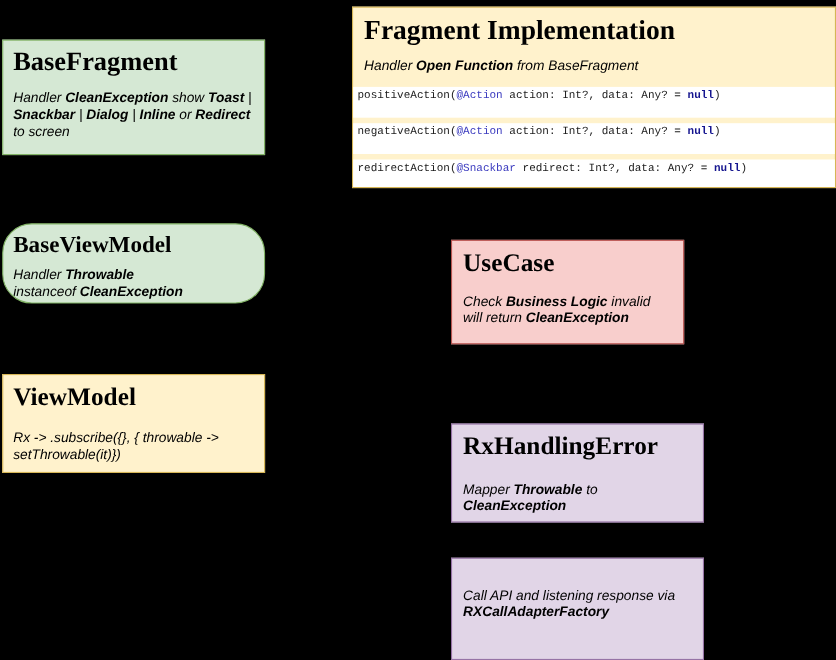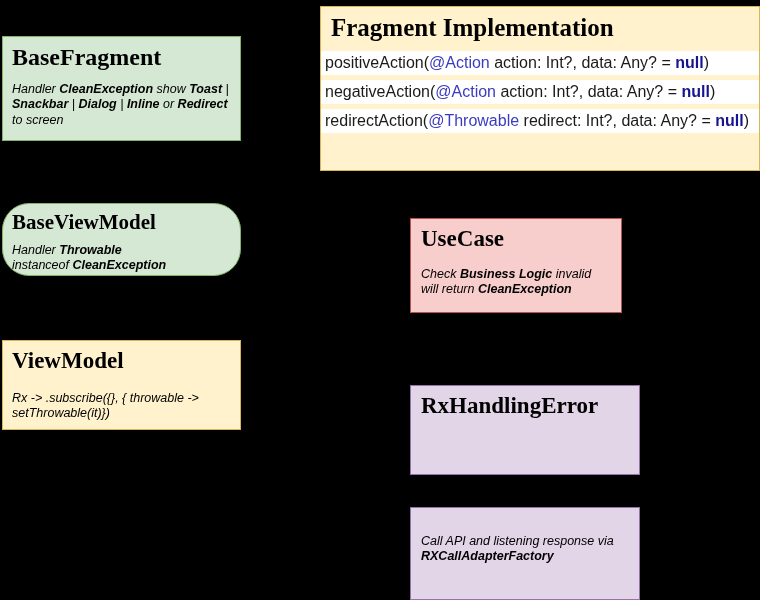--- a/index.html
+++ b/index.html
@@ -79,26 +79,26 @@
     left: 320px; top: 6px; width: 440px; height: 165px;
     background: #fff2cc;
     border-color: #d6b656;
     padding: 8px 0 0 0;
   }
   #n-fragmentimpl .node-title { font-size: 25px; padding: 0 10px; }
   #n-fragmentimpl .node-body  { font-size: 12.5px; margin-top: 12px; padding: 0 10px; }
 
   .code-list { margin-top: 10px; }
   .code-line {
-    font-family: Liberation Sans, sans-serif;
-    font-size: 16px;
+    font-family: Liberation Mono, monospace;
+    font-size: 10px;
     color: #1a1a1a;
     background: #ffffff;
     white-space: nowrap;
-    padding: 3px 2px 3px 4px;
+    padding: 3px 2px 14px 4px;
     margin-bottom: 5px;
     display: block;
   }
   .code-line:last-child { margin-bottom: 0; }
   .code-line .ann  { color: #3b3bbf; }
   .code-line .kw   { color: #15158f; font-weight: bold; }
 
   #n-usecase {
     left: 410px; top: 218px; width: 212px; height: 95px;
     background: #f8cecc;
@@ -141,33 +141,35 @@
     <div class="node-body">Handler <b>Throwable</b><br>instanceof <b>CleanException</b></div>
   </div>
 
   <div class="node" id="n-viewmodel" style="background: rgb(255, 242, 204); border-color: rgb(214, 182, 86);">
     <div class="node-title">ViewModel</div>
     <div class="node-body">Rx -&gt; .subscribe({}, { throwable -&gt; setThrowable(it)})</div>
   </div>
 
   <div class="node" id="n-fragmentimpl" style="background: rgb(255, 242, 204); border-color: rgb(214, 182, 86);">
     <div class="node-title">Fragment Implementation</div>
+    <div class="node-body">Handler <b>Open Function</b> from BaseFragment</div>
     <div class="code-list">
       <code class="code-line" style="width: 432px;">positiveAction(<span class="ann">@Action</span> action: Int?, data: Any? = <span class="kw">null</span>)</code>
       <code class="code-line" style="width: 432px;">negativeAction(<span class="ann">@Action</span> action: Int?, data: Any? = <span class="kw">null</span>)</code>
-      <code class="code-line" style="width: 440px;">redirectAction(<span class="ann">@Throwable</span> redirect: Int?, data: Any? = <span class="kw">null</span>)</code>
+      <code class="code-line" style="width: 440px;">redirectAction(<span class="ann">@Snackbar</span> redirect: Int?, data: Any? = <span class="kw">null</span>)</code>
     </div>
   </div>
 
   <div class="node" id="n-usecase" style="background: rgb(248, 206, 204); border-color: rgb(184, 84, 80);">
     <div class="node-title">UseCase</div>
     <div class="node-body">Check <b>Business Logic</b> invalid will return <b>CleanException</b></div>
   </div>
 
   <div class="node" id="n-rxhandlingerror" style="background: rgb(225, 213, 231); border-color: rgb(150, 115, 166);">
     <div class="node-title">RxHandlingError</div>
+    <div class="node-body">Mapper <b>Throwable</b> to <b>CleanException</b></div>
   </div>
 
   <div class="node" id="n-repositoryimpl" style="background: rgb(225, 213, 231); border-color: rgb(150, 115, 166);">
     <div class="node-body">Call API and listening response via <b>RXCallAdapterFactory</b></div>
   </div>
 
 </div>
 
 </body></html>

